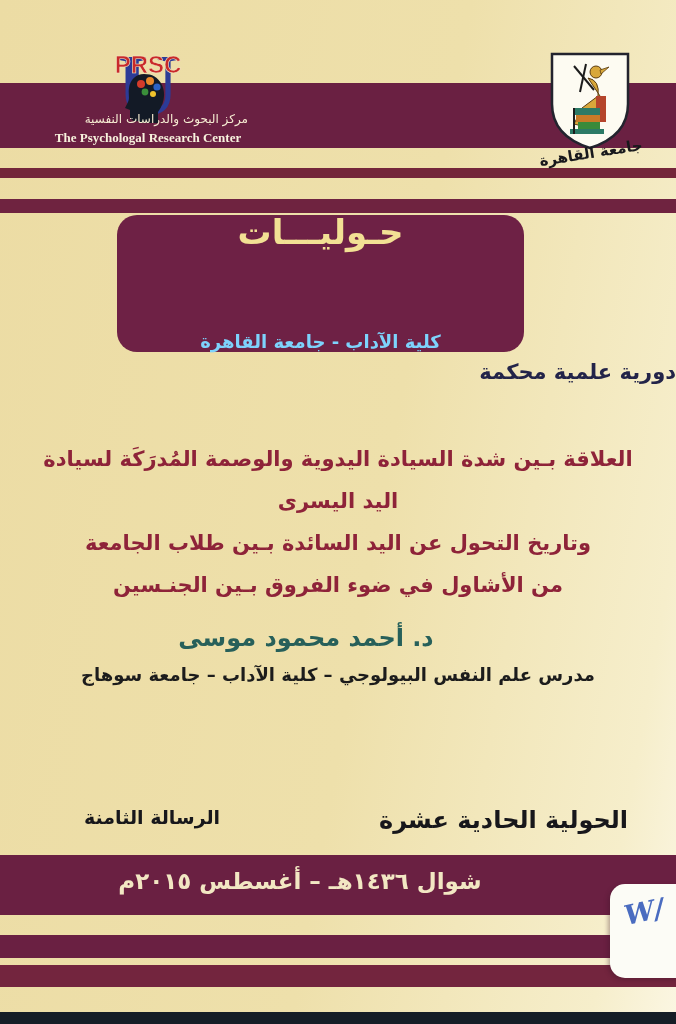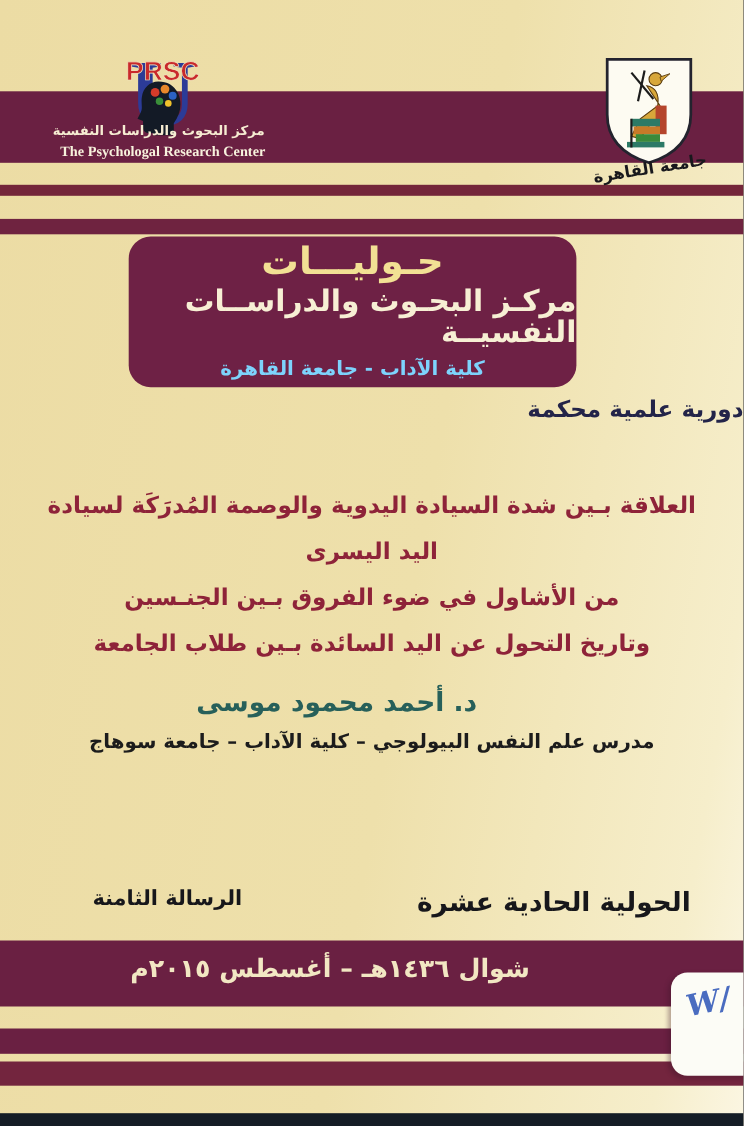--- a/index.html
+++ b/index.html
@@ -17,31 +17,31 @@
   .band-top-main{top:83px;height:65px;}
   .band-top-thin1{top:168px;height:10px;background:#74263a;}
   .band-top-thin2{top:199px;height:14px;background:#6f2340;}
   .band-date{top:855px;height:60px;}
   .band-bot1{top:935px;height:23px;}
   .band-bot2{top:965px;height:22px;background:#73253e;}
   .strip-dark{top:1012px;height:12px;left:0;width:676px;background:#151d26;}
   
   .prsc{left:48px;top:48px;width:200px;height:110px;}
   .prsc svg{position:absolute;left:0;top:0;}
-  .prsc-ar{position:absolute;left:0;top:64px;width:200px;text-align:left;
-    color:#f6ecd2;font-size:12px;font-weight:bold;direction:rtl;}
+  .prsc-ar{position:absolute;left:0;top:64px;width:200px;text-align:right;
+    color:#f6ecd2;font-size:12px;font-weight:normal;direction:rtl;}
   .prsc-en{position:absolute;left:-20px;top:82px;width:240px;text-align:center;
     color:#f8f2dd;font-size:13px;font-weight:bold;font-family:"Liberation Serif","DejaVu Serif",serif;}
   
   .emblem{left:530px;top:52px;width:120px;height:125px;}
   .emblem-ar{position:absolute;left:-4px;top:92px;width:130px;text-align:center;
     color:#18181c;font-weight:bold;font-size:15px;transform:rotate(-9deg);direction:rtl;}
   
   .title-box{left:117px;top:215px;width:407px;height:137px;background:#6e2145;border-radius:20px;
-    display:flex;flex-direction:column;align-items:center;justify-content:center;gap:4px;}
+    display:flex;flex-direction:column;align-items:center;justify-content:space-between;gap:4px;}
   .tb-l1{color:#f2e094;font-size:34px;font-weight:bold;direction:rtl;line-height:1.05;}
   .tb-l2{color:#f7efd4;font-size:27px;font-weight:bold;direction:rtl;line-height:1.05;}
   .tb-l3{color:#7dd3fc;font-size:18px;font-weight:bold;direction:rtl;margin-top:3px;}
   .subtitle{left:0;top:360px;width:676px;text-align:right;color:#232449;
     font-size:21px;font-weight:bold;direction:rtl;}
   
   .article{left:28px;top:438px;width:620px;text-align:center;color:#8e2339;
     font-weight:bold;font-size:21px;direction:rtl;line-height:2.0;}
   
   .author{left:0;top:624px;width:612px;text-align:center;color:#27605a;
@@ -104,30 +104,29 @@
       <rect x="46" y="63" width="24" height="7" fill="#c77a28"></rect>
       <rect x="48" y="70" width="22" height="7" fill="#3a8a3a"></rect>
       <rect x="40" y="77" width="34" height="5" fill="#2c7a66"></rect>
       <line x1="44" y1="56" x2="44" y2="82" stroke="#1c1c1c" stroke-width="2"></line>
     </svg>
     <div class="emblem-ar">جامعة القاهرة</div>
   </div>
 
   <div class="abs title-box">
     <div class="tb-l1">حـوليـــات</div>
-    <div class="tb-l2">مركـز البحـوث والدراســات النفسيــة</div>
     <div class="tb-l3">كلية الآداب - جامعة القاهرة</div>
   </div>
 
   <div class="abs subtitle">دورية علمية محكمة</div>
 
   <div class="abs article">
     <div>العلاقة بـين شدة السيادة اليدوية والوصمة المُدرَكَة لسيادة اليد اليسرى</div>
+    <div>وتاريخ التحول عن اليد السائدة بـين طلاب الجامعة</div>
     <div>من الأشاول في ضوء الفروق بـين الجنـسين</div>
-    <div>وتاريخ التحول عن اليد السائدة بـين طلاب الجامعة</div>
   </div>
 
   <div class="abs author">د. أحمد محمود موسى</div>
   <div class="abs affiliation">مدرس علم النفس البيولوجي – كلية الآداب – جامعة سوهاج</div>
 
   <div class="abs annual">الحولية الحادية عشرة</div>
   <div class="abs issue">الرسالة الثامنة</div>
   <div class="abs date-line">شوال ١٤٣٦هـ – أغسطس ٢٠١٥م</div>
 
   <div class="abs sticker">

